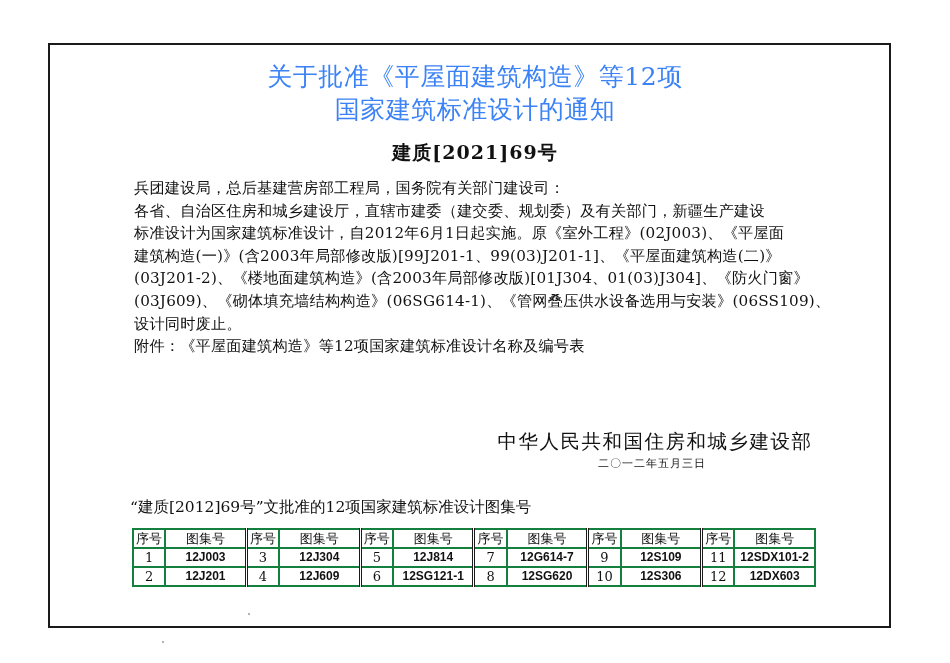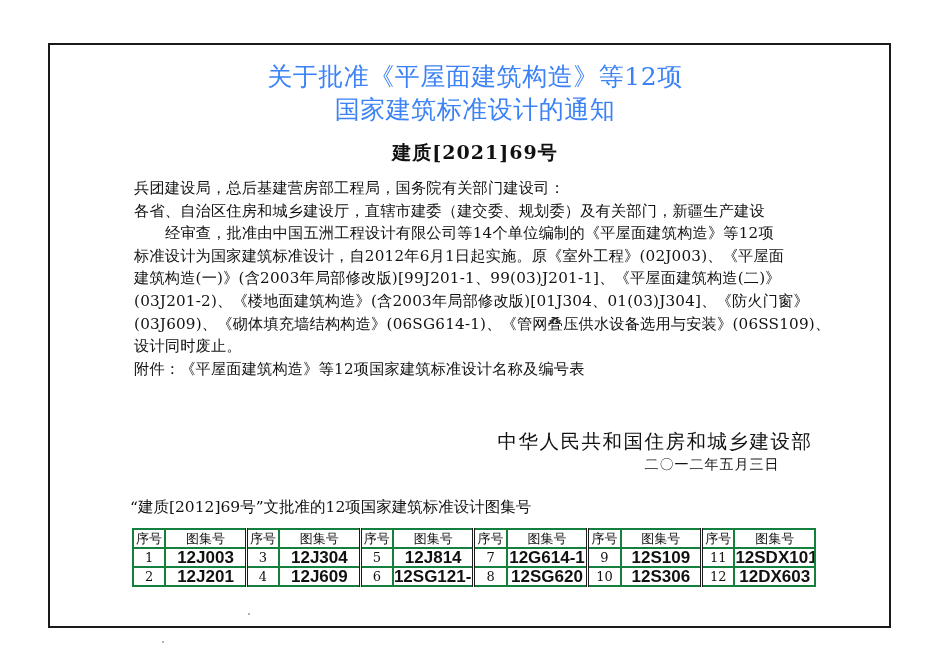--- a/index.html
+++ b/index.html
@@ -13,50 +13,49 @@
   .title.l2 { top: 93px; }
   .docno { position: absolute; top: 140px; left: 0; width: 950px; text-align: center;
            font-size: 19px; font-weight: bold; letter-spacing: 1px; }
   .body { position: absolute; left: 134px; width: 690px; font-size: 15.2px;
           line-height: 22.6px; letter-spacing: 0.2px; }
   .body p { margin: 0; white-space: nowrap; }
   .body p.indent { padding-left: 31px; }
   .issuer { position: absolute; top: 428px; left: 490px; width: 330px; text-align: center;
             font-family: "DejaVu Sans", "Liberation Sans", sans-serif; font-weight: normal;
             font-size: 19.5px; letter-spacing: 1.5px; }
-  .date { position: absolute; top: 456px; left: 612px; width: 200px; text-align: center;
-          font-family: "DejaVu Sans", "Liberation Sans", sans-serif; font-size: 14px;
+  .date { position: absolute; top: 456px; left: 552px; width: 200px; text-align: center;
+          font-family: "DejaVu Sans", "Liberation Sans", sans-serif; font-size: 11px;
           letter-spacing: 1px; }
   .table-caption { position: absolute; top: 497px; left: 130px; font-size: 15.5px;
                    white-space: nowrap; }
   table.atlas { position: absolute; top: 528px; left: 132px; width: 684px;
                 border-collapse: collapse; border: 2px solid #1a1a1a; table-layout: fixed; }
   table.atlas td { border: 2px solid #15803d; height: 17px; padding: 0; text-align: center;
                    font-size: 13px; line-height: 17px; white-space: nowrap; overflow: hidden; }
   table.atlas td.seq { width: 30px; font-family: "DejaVu Serif", "Liberation Serif", serif; }
   table.atlas td.code { width: 78px; font-family: "Liberation Sans", "DejaVu Sans", sans-serif;
-                        font-weight: bold; font-size: 17px; }
+                        font-weight: bold; font-size: 12px; }
   table.atlas td.hdr { font-family: "DejaVu Serif", "Liberation Serif", serif; font-weight: normal;
                        font-size: 13px; }
   table.atlas td.grp-start { border-left: 3px double #1a1a1a; }
   .speck { position: absolute; width: 2px; height: 2px; background: #999; border-radius: 1px; }
 </style>
 </head>
 <body>
 
 <div class="frame"></div>
 
 <div class="title l1">关于批准《平屋面建筑构造》等12项</div>
 <div class="title l2">国家建筑标准设计的通知</div>
 <div class="docno">建质[2021]69号</div>
 
 <div class="body" style="top:177px;">
   <p>兵团建设局，总后基建营房部工程局，国务院有关部门建设司：</p>
   <p>各省、自治区住房和城乡建设厅，直辖市建委（建交委、规划委）及有关部门，新疆生产建设</p>
-  <p class="indent">经审查，批准由中国五洲工程设计有限公司等14个单位编制的《平屋面建筑构造》等12项</p>
   <p>标准设计为国家建筑标准设计，自2012年6月1日起实施。原《室外工程》(02J003)、《平屋面</p>
   <p>建筑构造(一)》(含2003年局部修改版)[99J201-1、99(03)J201-1]、《平屋面建筑构造(二)》</p>
   <p>(03J201-2)、《楼地面建筑构造》(含2003年局部修改版)[01J304、01(03)J304]、《防火门窗》</p>
   <p>(03J609)、《砌体填充墙结构构造》(06SG614-1)、《管网叠压供水设备选用与安装》(06SS109)、</p>
   <p>设计同时废止。</p>
   <p>附件：《平屋面建筑构造》等12项国家建筑标准设计名称及编号表</p>
 </div>
 
 <div class="issuer">中华人民共和国住房和城乡建设部</div>
 <div class="date">二〇一二年五月三日</div>
@@ -80,21 +79,21 @@
     <td class="code hdr">图集号</td>
   </tr>
   <tr>
     <td class="seq">1</td>
     <td class="code">12J003</td>
     <td class="seq grp-start">3</td>
     <td class="code">12J304</td>
     <td class="seq grp-start">5</td>
     <td class="code">12J814</td>
     <td class="seq grp-start">7</td>
-    <td class="code">12G614-1</td>
+    <td class="code">12G614-7</td>
     <td class="seq grp-start">9</td>
     <td class="code">12S109</td>
     <td class="seq grp-start">11</td>
     <td class="code">12SDX101-2</td>
   </tr>
   <tr>
     <td class="seq">2</td>
     <td class="code">12J201</td>
     <td class="seq grp-start">4</td>
     <td class="code">12J609</td>

